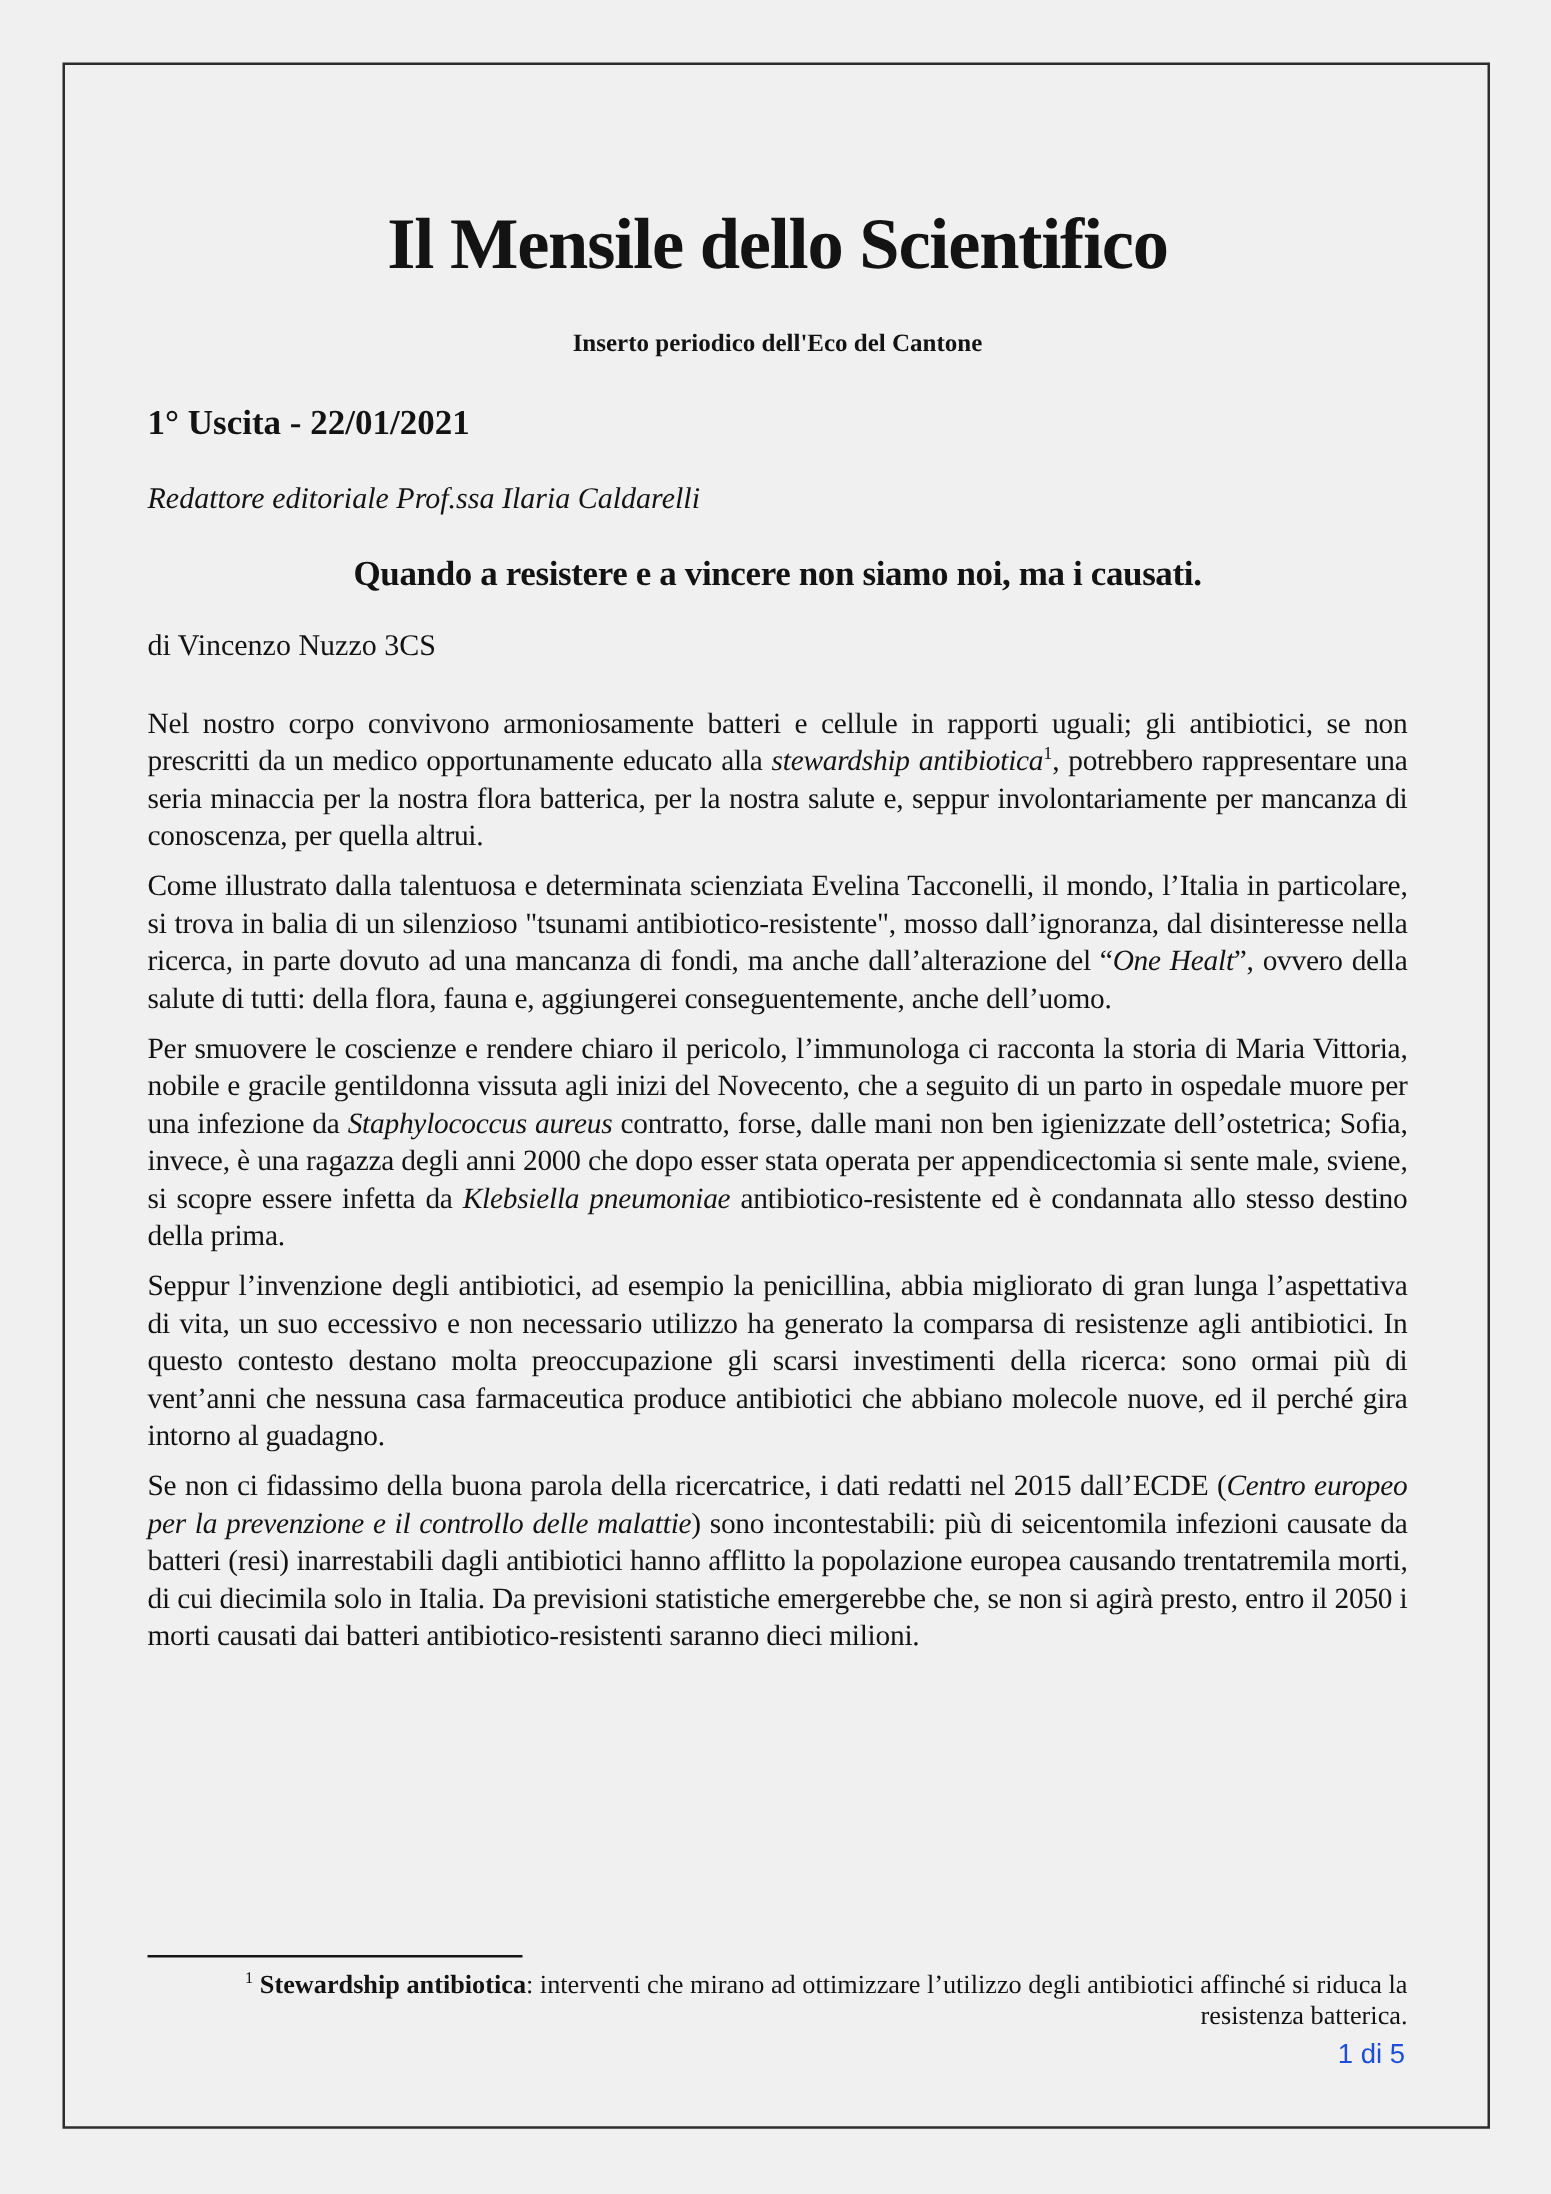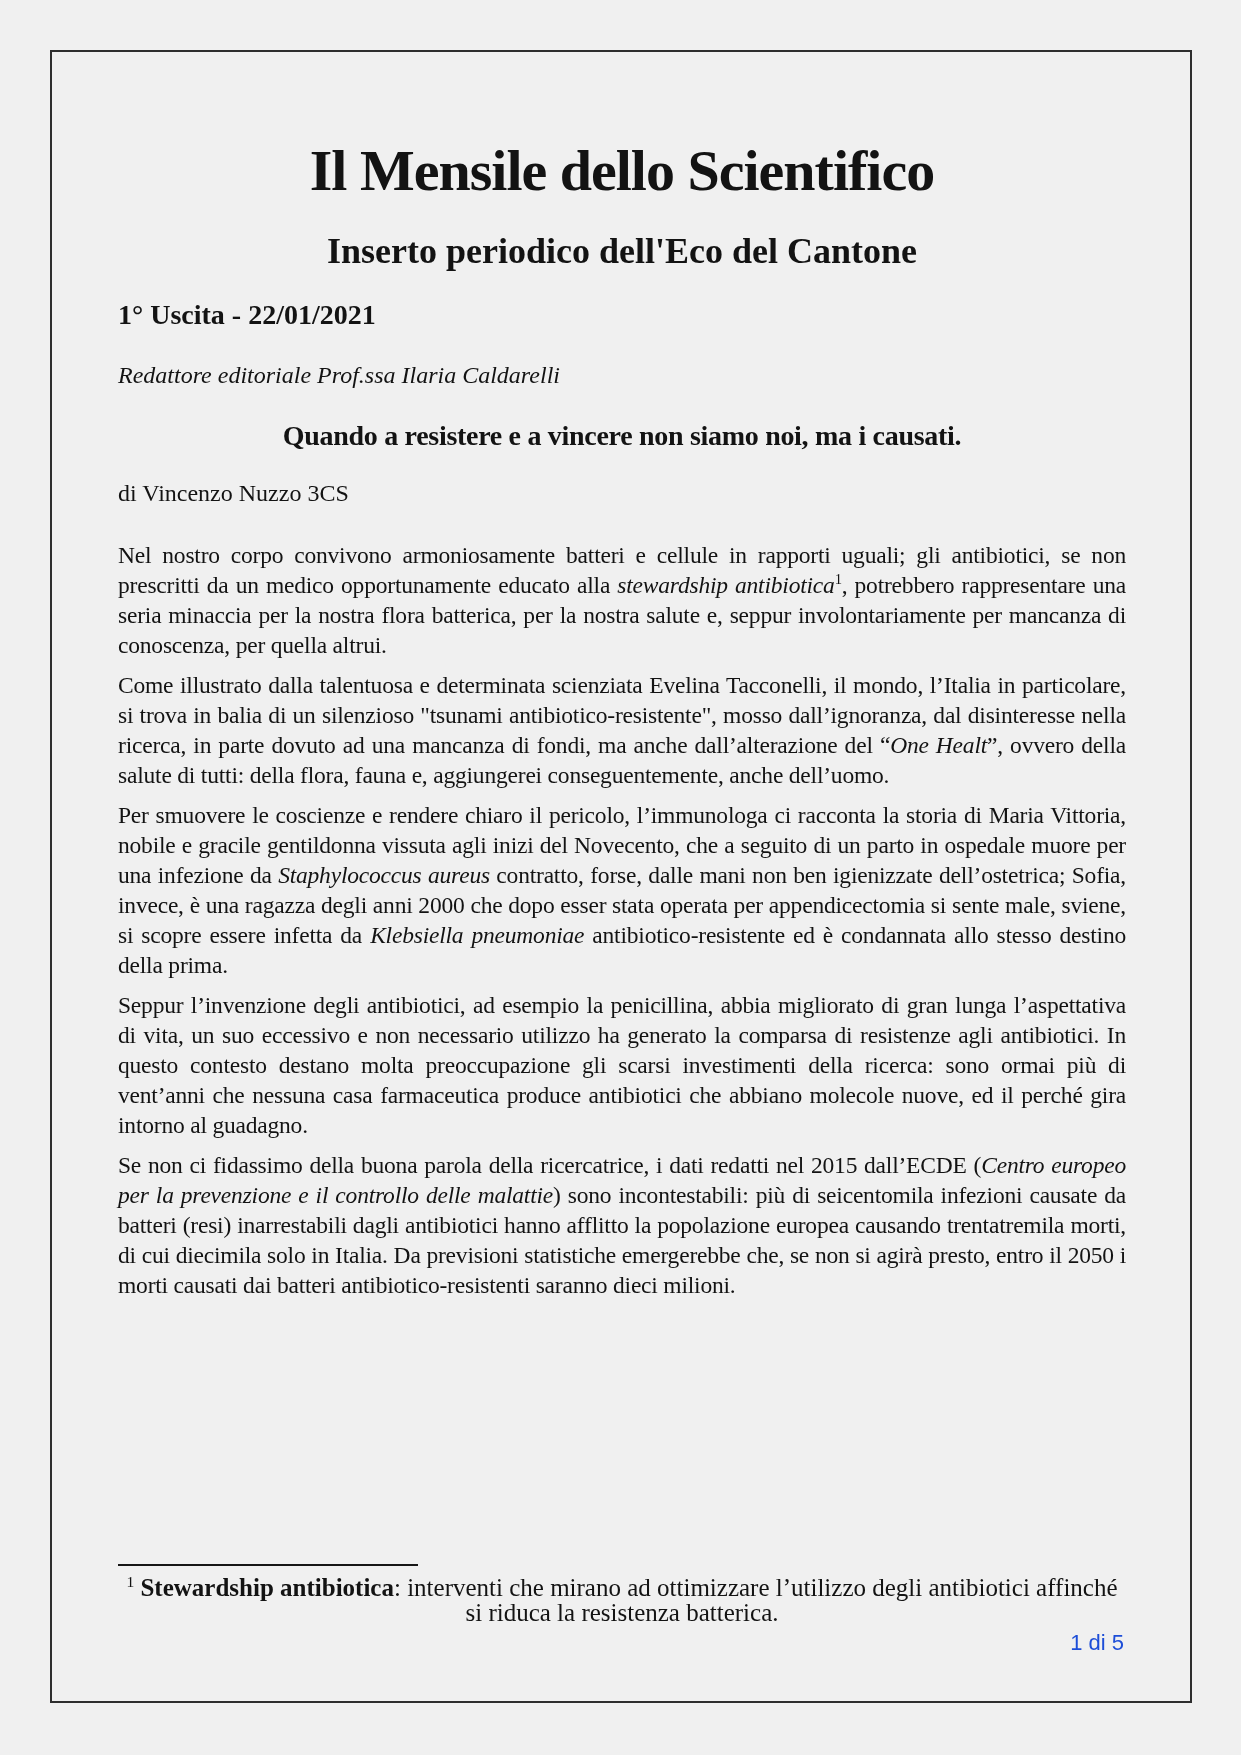--- a/index.html
+++ b/index.html
@@ -25,33 +25,33 @@
     width: 1138px;
     height: 1649px;
     border: 2px solid #2e2e2e;
     background: #f0f0f0;
   }
   .content {
     position: absolute;
     left: 66px;
     right: 64px;
     top: 0;
-    padding-top: 86px;
+    padding-top: 110px;
   }
   .title {
     margin: 0;
     font-size: 58px;
     line-height: 66px;
     font-weight: bold;
     text-align: center;
     letter-spacing: -1px;
   }
   .subtitle {
     margin: 30px 0 0;
-    font-size: 36px;
+    font-size: 20px;
     line-height: 34px;
     font-weight: bold;
     text-align: center;
   }
   .issue {
     margin: 30px 0 0;
     font-size: 28px;
     line-height: 34px;
     font-weight: bold;
   }
@@ -99,23 +99,23 @@
     right: 64px;
     top: 1512px;
   }
   .footnote-rule {
     width: 300px;
     height: 0;
     border-top: 2px solid #161616;
     margin-bottom: 9px;
   }
   .footnote-text {
-    font-size: 25px;
+    font-size: 21px;
     line-height: 25px;
-    text-align: center;
+    text-align: right;
   }
   .page-number {
     position: absolute;
     top: 1578px;
     right: 66px;
     font-family: "Liberation Sans", sans-serif;
     font-size: 22px;
     line-height: 26px;
     color: #1d4ed8;
   }

